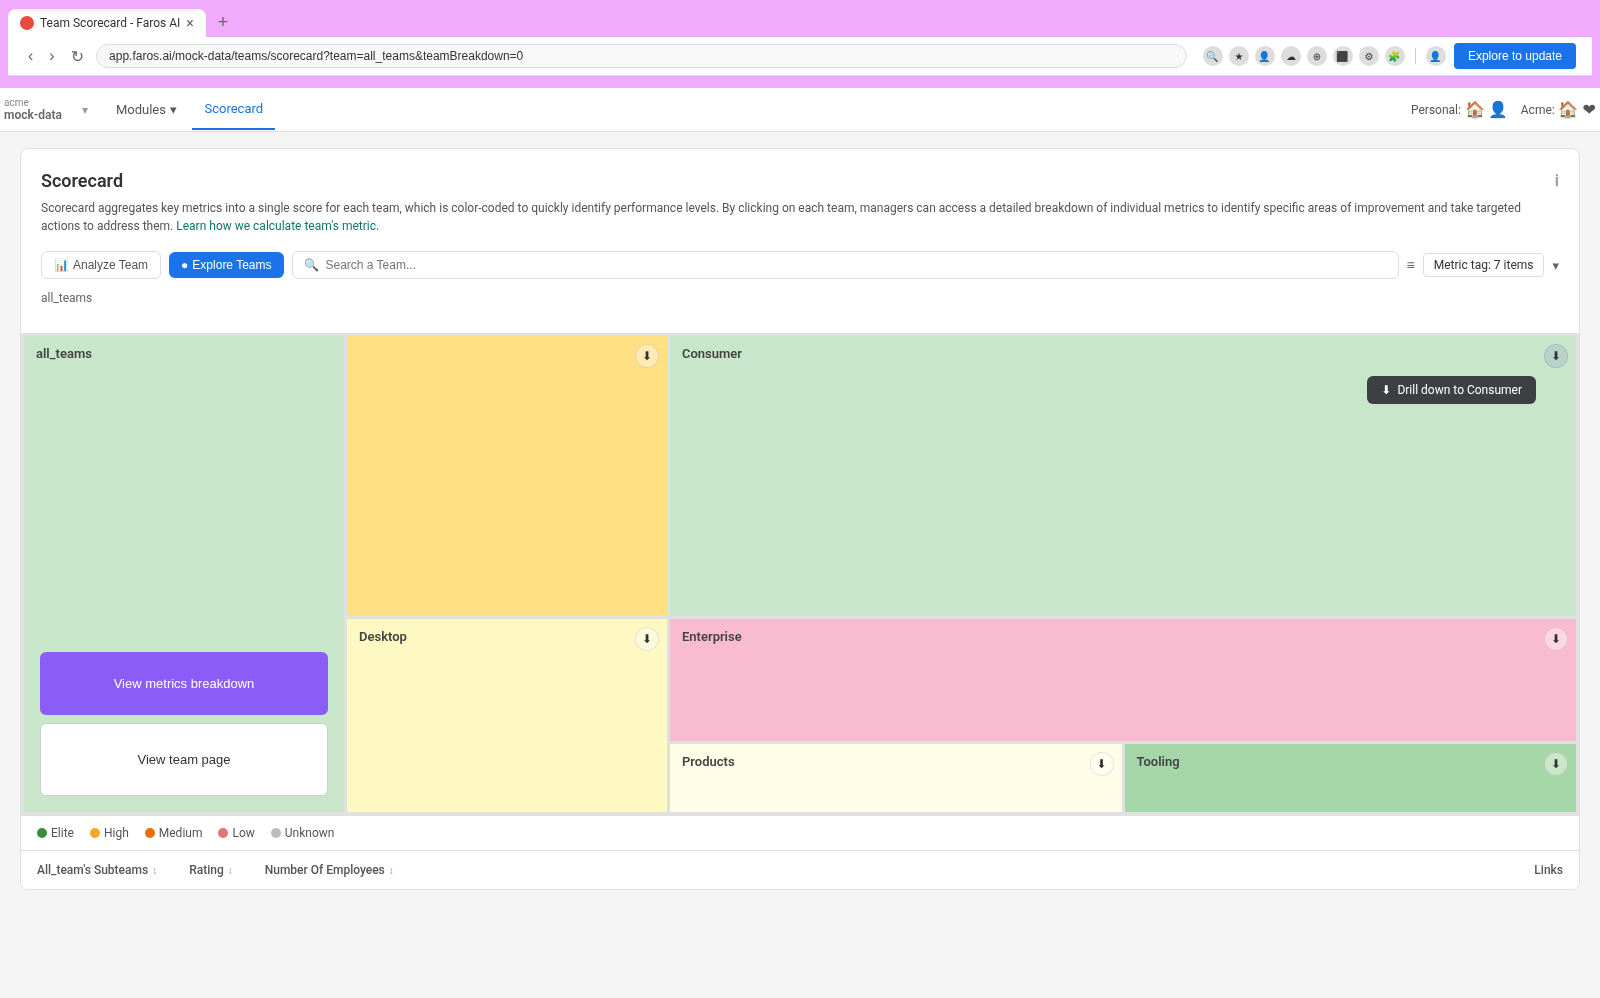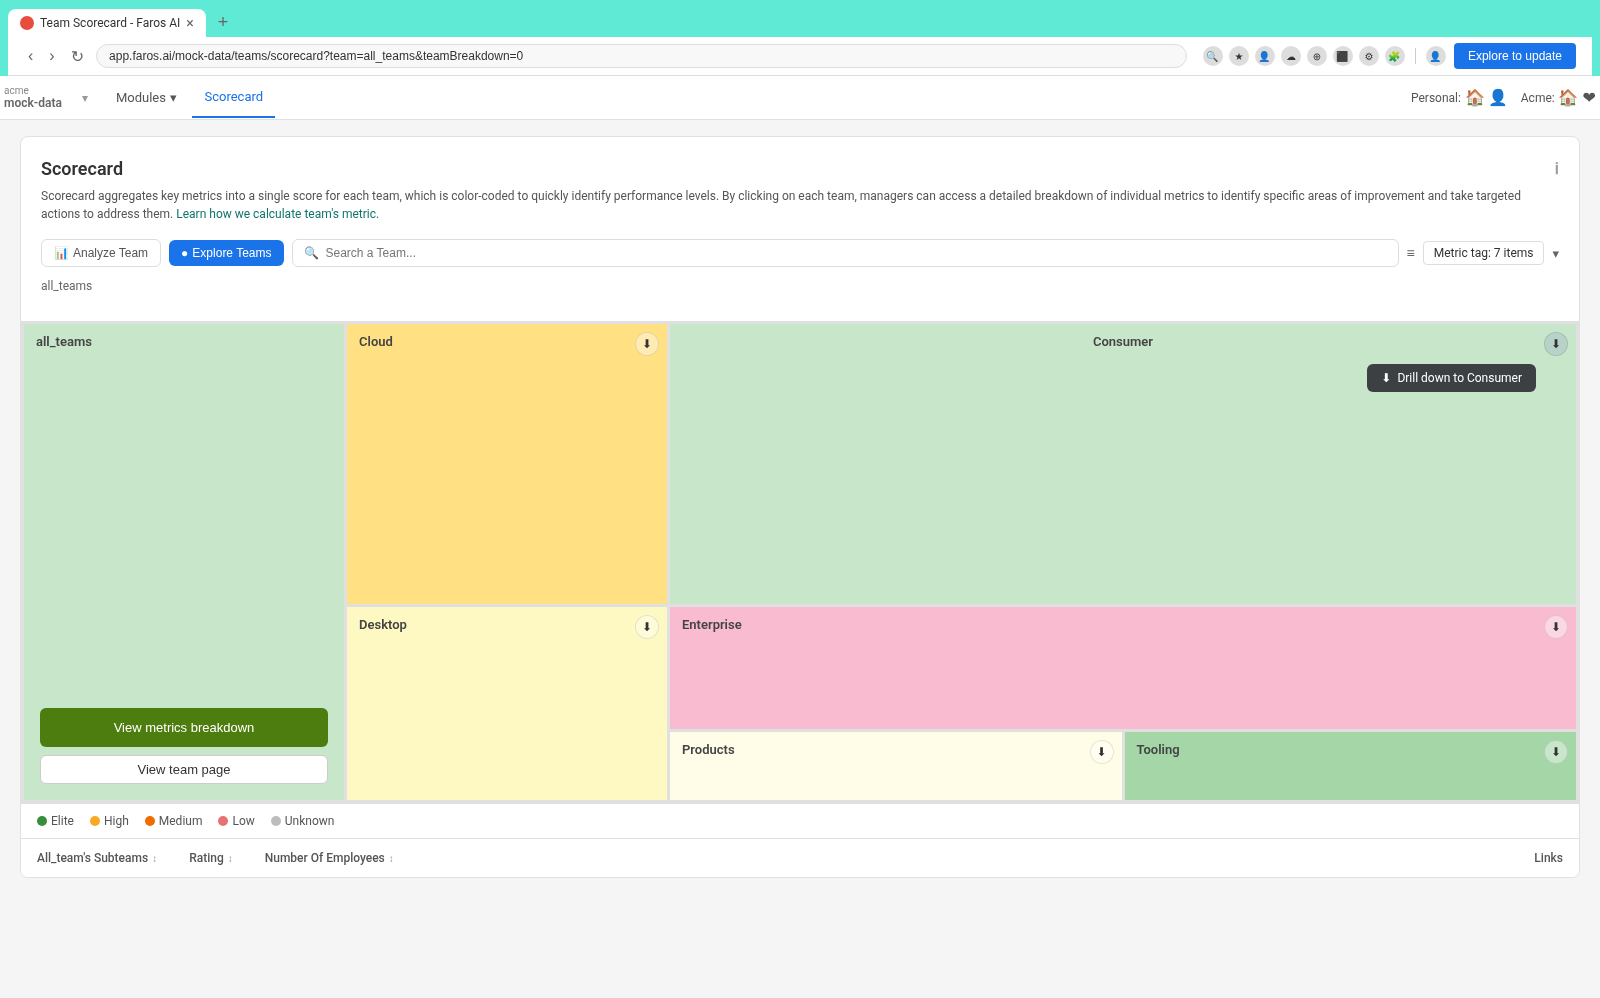--- a/index.html
+++ b/index.html
@@ -1,19 +1,19 @@
 <!DOCTYPE html>
 <html><head>
   <meta charset="utf-8">
   <style>
     * { box-sizing: border-box; margin: 0; padding: 0; }
     body { font-family: -apple-system, BlinkMacSystemFont, 'Segoe UI', Roboto, sans-serif; font-size: 13px; background: #f5f5f5; color: #333; }
 
     
-    .browser-chrome { background: #5eead4; padding: 8px 8px 0; }
+    .browser-chrome { background: #f0abfc; padding: 8px 8px 12px; }
     .tab-bar { display: flex; align-items: center; gap: 4px; margin-bottom: 0; }
     .tab { display: flex; align-items: center; gap: 6px; background: #fff; border-radius: 8px 8px 0 0; padding: 6px 12px; font-size: 12px; min-width: 180px; }
     .tab-favicon { width: 14px; height: 14px; background: #e74c3c; border-radius: 50%; display: inline-block; }
     .tab-title { font-size: 12px; color: #333; }
     .tab-close { margin-left: auto; color: #666; cursor: pointer; font-size: 14px; }
     .tab-new { background: transparent; border: none; font-size: 18px; color: #666; cursor: pointer; padding: 4px 8px; }
 
     .address-bar { display: flex; align-items: center; gap: 8px; background: #fff; padding: 6px 16px; border-bottom: 1px solid #ddd; }
     .nav-btn { background: none; border: none; cursor: pointer; color: #666; font-size: 16px; padding: 2px 4px; }
     .address-input { flex: 1; border: 1px solid #ddd; border-radius: 16px; padding: 4px 12px; font-size: 12px; color: #333; background: #f8f8f8; }
@@ -36,22 +36,22 @@
     .controls { display: flex; align-items: center; gap: 8px; margin-bottom: 12px; }
     .analyze-btn { display: flex; align-items: center; gap: 4px; padding: 6px 12px; border: 1px solid #ddd; border-radius: 6px; background: #fff; font-size: 12px; color: #555; cursor: pointer; }
     .explore-btn { display: flex; align-items: center; gap: 4px; padding: 6px 12px; border-radius: 6px; background: #1a73e8; color: #fff; font-size: 12px; cursor: pointer; border: none; }
     .search-box { flex: 1; border: 1px solid #ddd; border-radius: 6px; padding: 6px 12px; font-size: 12px; color: #999; display: flex; align-items: center; gap: 6px; }
     .filter-area { display: flex; align-items: center; gap: 8px; margin-left: auto; }
     .filter-icon { color: #666; font-size: 14px; }
     .metric-tag { background: #fff; border: 1px solid #ddd; border-radius: 4px; padding: 4px 10px; font-size: 12px; color: #333; }
     .chevron { color: #666; }
 
     .breadcrumb { font-size: 12px; color: #666; margin-bottom: 8px; }
-    .btn-metrics { background: #4d7c0f; color: #fff; border: none; border-radius: 6px; padding: 12px; font-size: 13px; font-weight: 500; cursor: pointer; text-align: center; }
-    .btn-team-page { background: #fff; border: 1px solid #ccc; border-radius: 6px; padding: 6px; font-size: 13px; color: #333; cursor: pointer; text-align: center; }
+    .btn-metrics { background: #8b5cf6; color: #fff; border: none; border-radius: 6px; padding: 24px; font-size: 13px; font-weight: 500; cursor: pointer; text-align: center; }
+    .btn-team-page { background: #fff; border: 1px solid #ccc; border-radius: 6px; padding: 28px; font-size: 13px; color: #333; cursor: pointer; text-align: center; }
     .legend-item { display: flex; align-items: center; gap: 4px; font-size: 12px; color: #555; }
     .legend-dot { width: 10px; height: 10px; border-radius: 50%; }
 
     .cell-label { font-size: 13px; font-weight: 600; color: #444; padding: 10px 12px; }
     .drill-btn { position: absolute; top: 8px; right: 8px; width: 24px; height: 24px; border-radius: 50%; border: 1px solid rgba(0,0,0,0.1); background: rgba(255,255,255,0.4); display: flex; align-items: center; justify-content: center; cursor: pointer; font-size: 12px; }
 
     .all-teams-actions { margin-top: auto; padding: 16px; display: flex; flex-direction: column; gap: 8px; }
 
     .scorecard-wrapper { background: #fff; border: 1px solid #e0e0e0; border-radius: 8px; overflow: hidden; }
     .scorecard-body { padding: 20px; }
@@ -165,25 +165,24 @@
 
       <div style="grid-column:1;grid-row:1/3;background:#c8e6c9;position:relative;display:flex;flex-direction:column;min-height:476px;">
         <div class="cell-label">all_teams</div>
         <div class="all-teams-actions">
           <button class="btn-metrics">View metrics breakdown</button>
           <button class="btn-team-page">View team page</button>
         </div>
       </div>
 
       <div style="grid-column:2;grid-row:1;background:#ffe082;position:relative;min-height:280px;">
-        <div class="cell-label">Cloud</div>
         <div class="drill-btn">⬇</div>
       </div>
 
-      <div style="grid-column:3;grid-row:1;background:#c8e6c9;position:relative;min-height:280px;text-align:center;">
+      <div style="grid-column:3;grid-row:1;background:#c8e6c9;position:relative;min-height:280px;">
         <div class="cell-label">Consumer</div>
         <div class="drill-btn" style="background:rgba(100,100,200,0.15);">⬇</div>
 
         <div style="position:absolute;top:40px;right:40px;background:#3c4043;color:#fff;border-radius:6px;padding:7px 14px;font-size:12px;white-space:nowrap;display:flex;align-items:center;gap:6px;z-index:200;">
           <span>⬇</span>
           <span>Drill down to Consumer</span>
         </div>
       </div>
 
       <div style="grid-column:2;grid-row:2;background:#fef9c3;position:relative;min-height:193px;">

